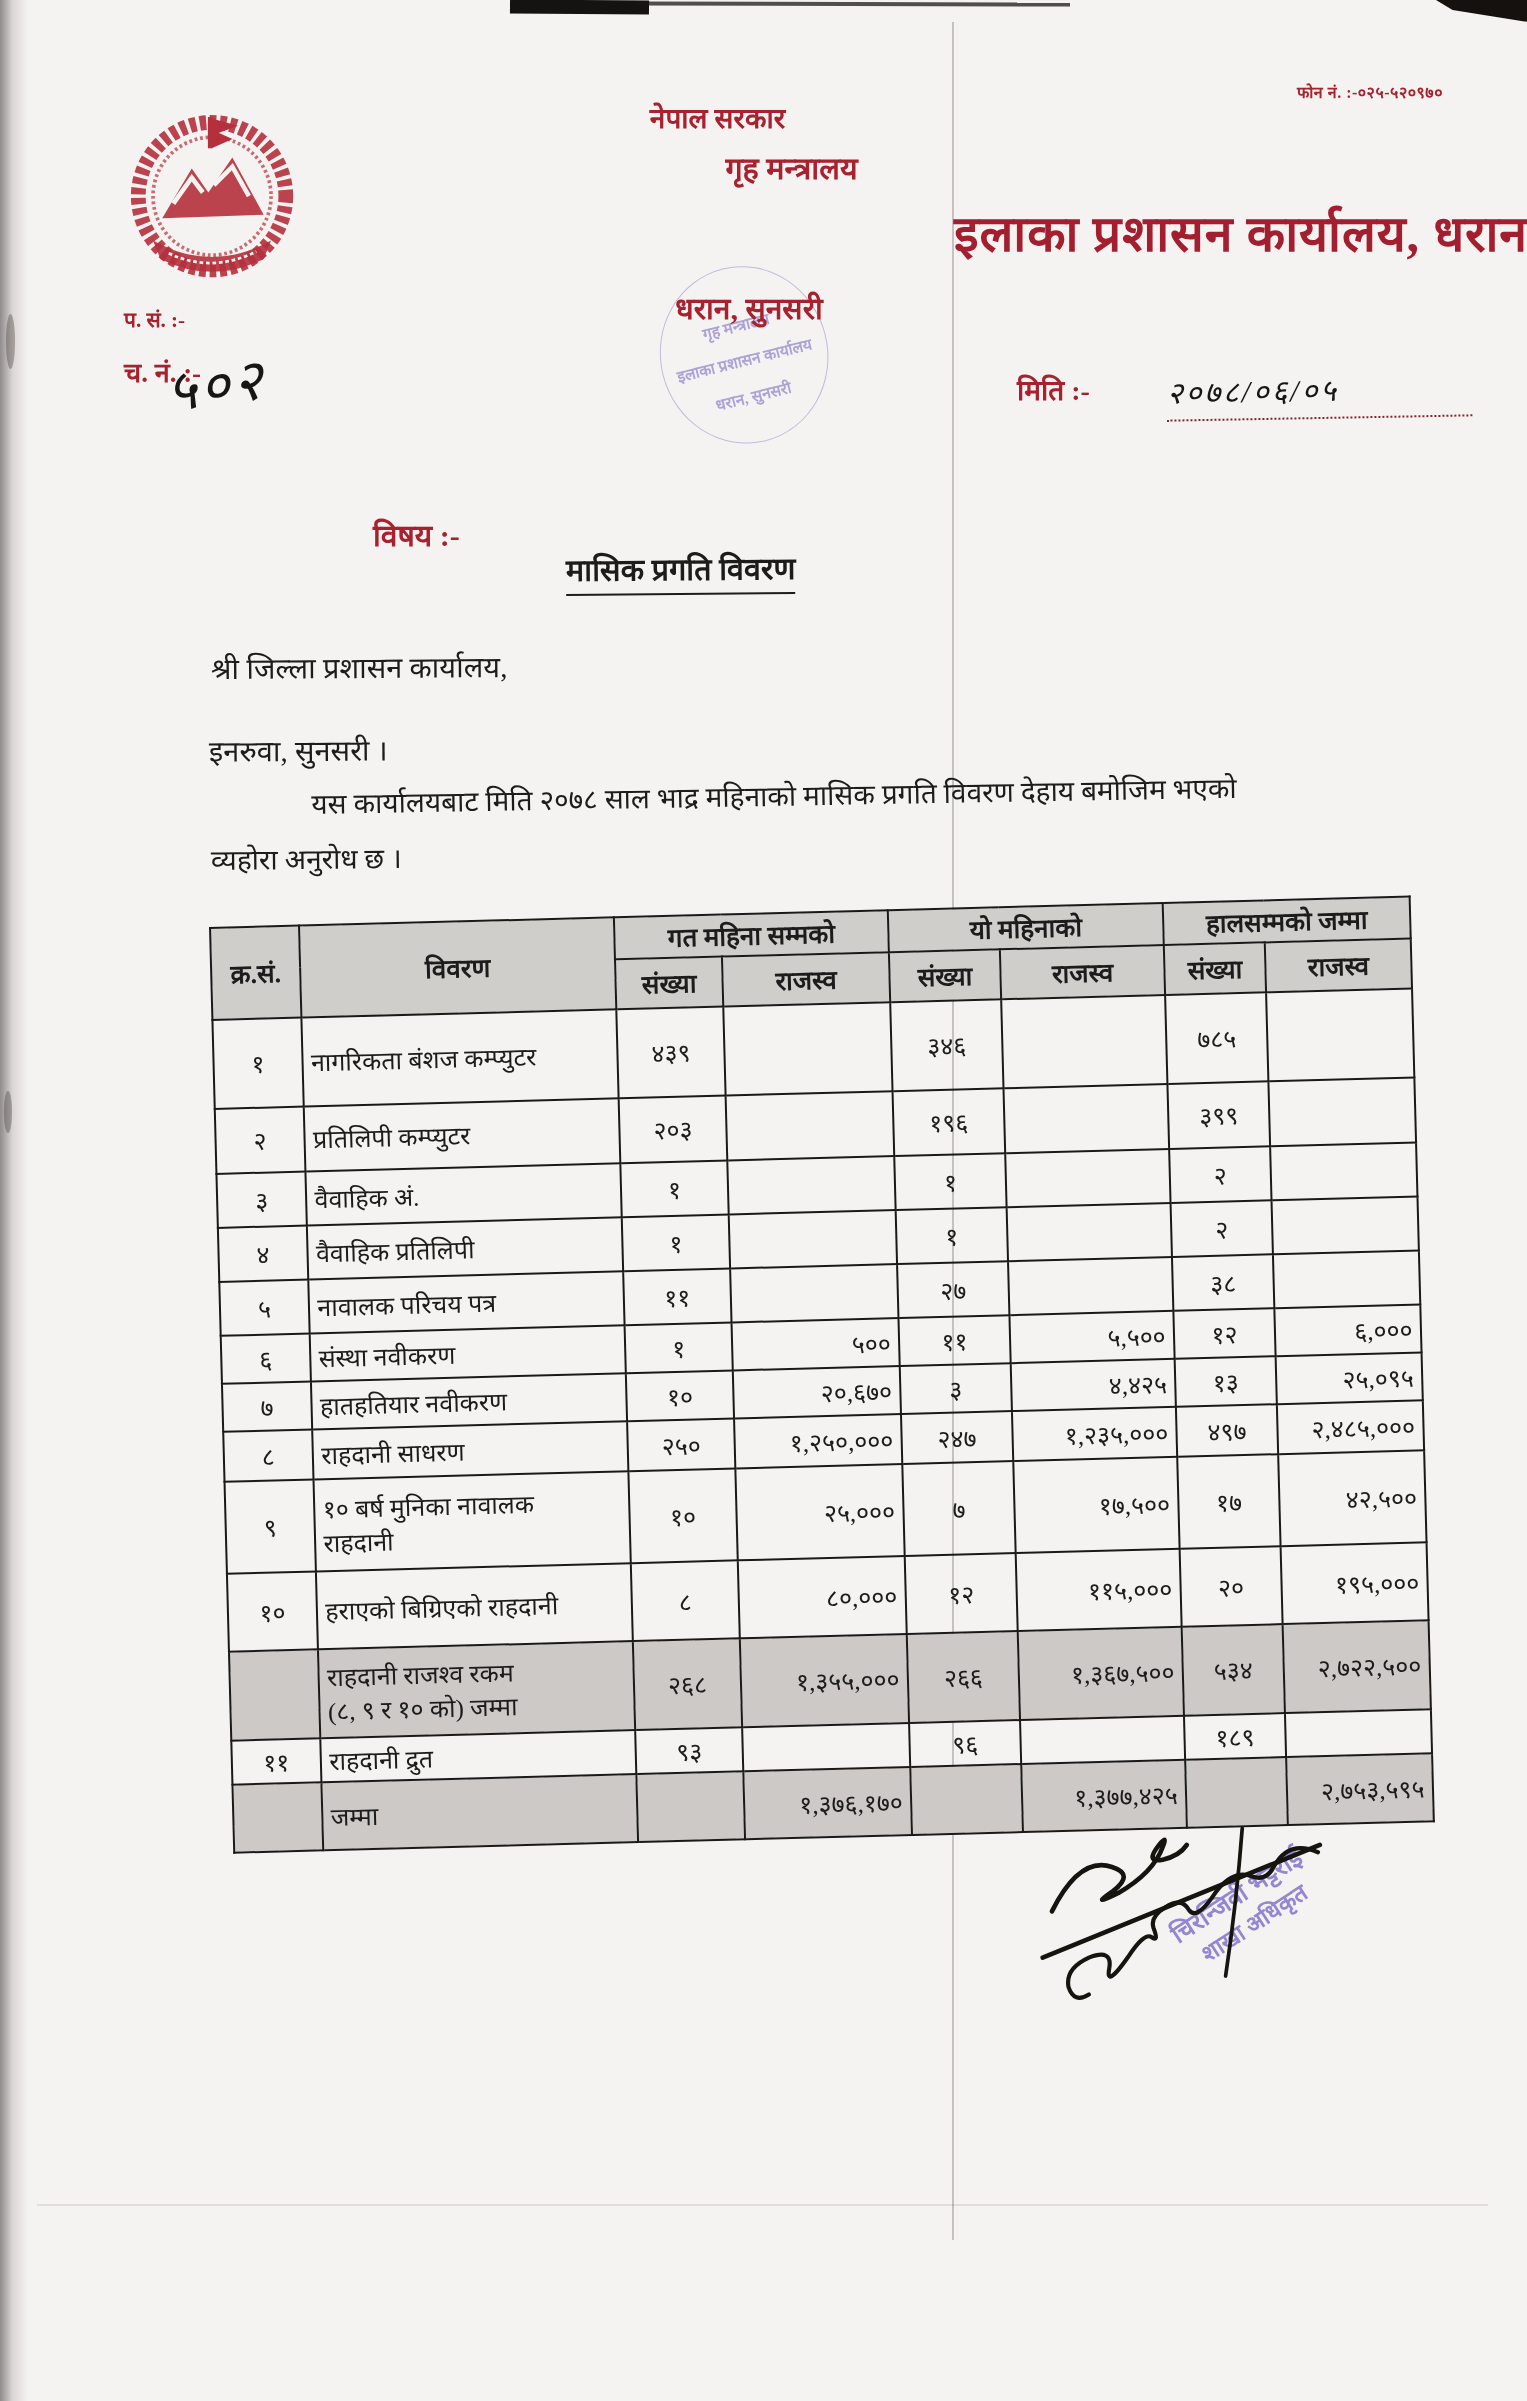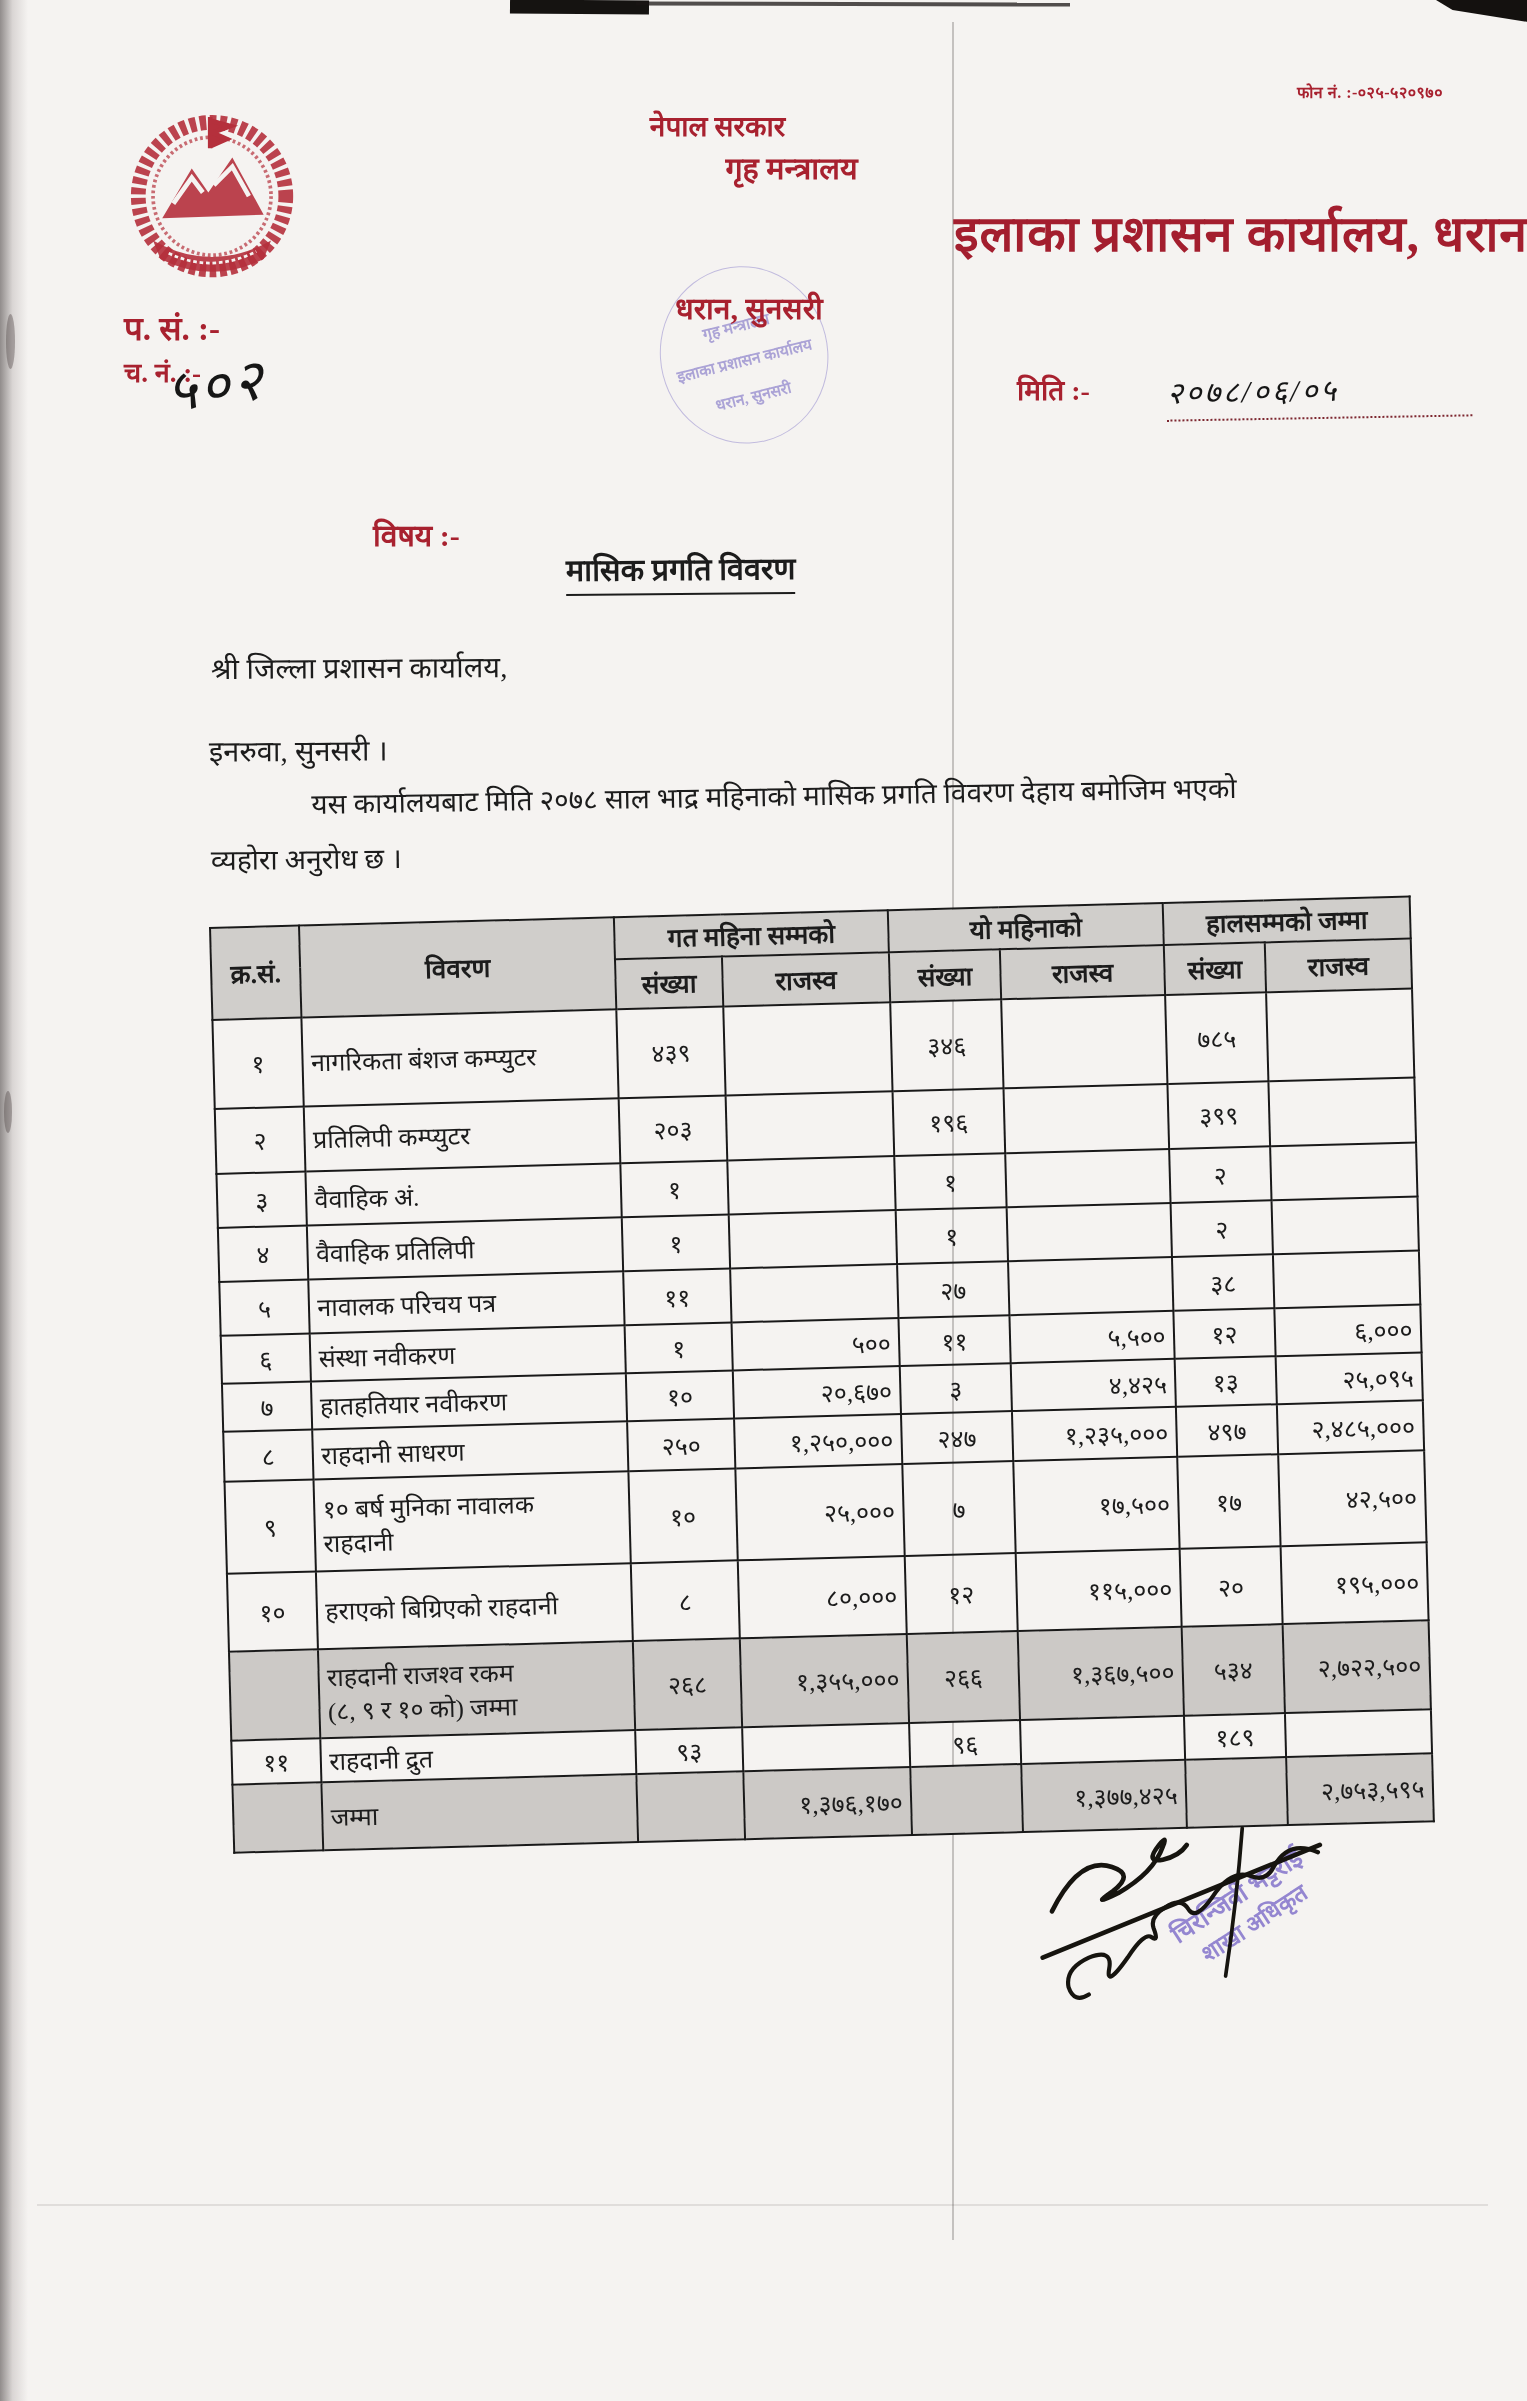--- a/index.html
+++ b/index.html
@@ -16,40 +16,40 @@
     background:linear-gradient(to right, rgba(45,38,38,.5), rgba(120,110,110,.22) 45%, rgba(0,0,0,0));}
   .top-blob{left:510px;top:0;width:139px;height:14px;background:#151311;transform:rotate(.4deg);}
   .top-line{left:636px;top:1.8px;width:434px;height:3.7px;background:rgba(25,22,20,.75);transform:rotate(.15deg);}
   .top-right-wedge{right:0;top:0;width:92px;height:22px;background:#14110f;
     clip-path:polygon(0 0,100% 0,100% 100%,18% 45%);}
   .fold-v{left:952px;top:22px;width:1.8px;height:2218px;background:rgba(70,65,62,.28);}
   .fold-h{left:37px;top:2204px;width:1451px;height:1.8px;background:rgba(70,65,62,.12);}
   .smudge{background:rgba(60,50,50,.35);border-radius:50%;}
   
   .phone{right:85px;top:81px;font-size:16px;font-weight:bold;letter-spacing:0.5px;}
-  .gov1{left:0;top:106px;width:1398px;text-align:center;font-size:28px;font-weight:bold;}
+  .gov1{left:0;top:98px;width:1398px;text-align:center;font-size:28px;font-weight:bold;}
   .gov1 span{margin-left:37px;}
   .gov2{left:0;top:146px;width:1528px;text-align:center;font-size:30.5px;font-weight:bold;}
   .gov2 span{margin-left:55px;}
   .office-title{left:0;top:198px;width:1528px;text-align:right;font-size:50px;font-weight:bold;
     letter-spacing:0.9px;color:#a31e2e;}
   .office-title span{margin-left:55px;}
   .office-loc{left:518px;top:287px;width:462px;text-align:center;font-size:30px;font-weight:bold;z-index:3;}
   .emblem{left:118px;top:100px;width:189px;height:185px;}
   
   .round-stamp{left:647px;top:266px;width:194px;height:185px;z-index:2;opacity:.55;
     transform:rotate(-14deg);color:#6f62c0;text-align:center;}
   .round-stamp .ring{position:absolute;left:14px;top:0;width:166px;height:176px;border:1.8px solid #6f62c0;
     border-radius:50%;opacity:.7;}
   .round-stamp .ln{position:relative;font-size:15.7px;line-height:24px;font-weight:bold;}
   .round-stamp .ln1{top:48px;}
   .round-stamp .ln2{top:59px;}
   .round-stamp .ln3{top:72px;}
   
-  .ref-label{left:124px;top:305px;font-size:33px;font-weight:bold;}
+  .ref-label{left:124px;top:305px;font-size:21px;font-weight:bold;}
   .ch-label{left:124px;top:353px;font-size:27px;font-weight:bold;}
   .hand{font-style:italic;color:#161616;}
   .ch-value{left:166px;top:344px;font-size:57px;transform:rotate(-8deg);letter-spacing:3.7px;}
   .date-label{left:1017px;top:370px;font-size:28px;font-weight:bold;}
   .date-value{left:1167px;top:368px;width:305px;font-size:30.5px;letter-spacing:2.8px;
     border-bottom:2.8px dotted #7d2730;padding-bottom:7.4px;transform:rotate(-1deg);}
   
   .subject-label{left:373px;top:514px;font-size:30px;font-weight:bold;}
   .subject-value{left:566px;top:547px;font-size:30.5px;font-weight:bold;border-bottom:2.8px solid #1c1c1c;
     padding-bottom:3.7px;transform:rotate(-.5deg);}

